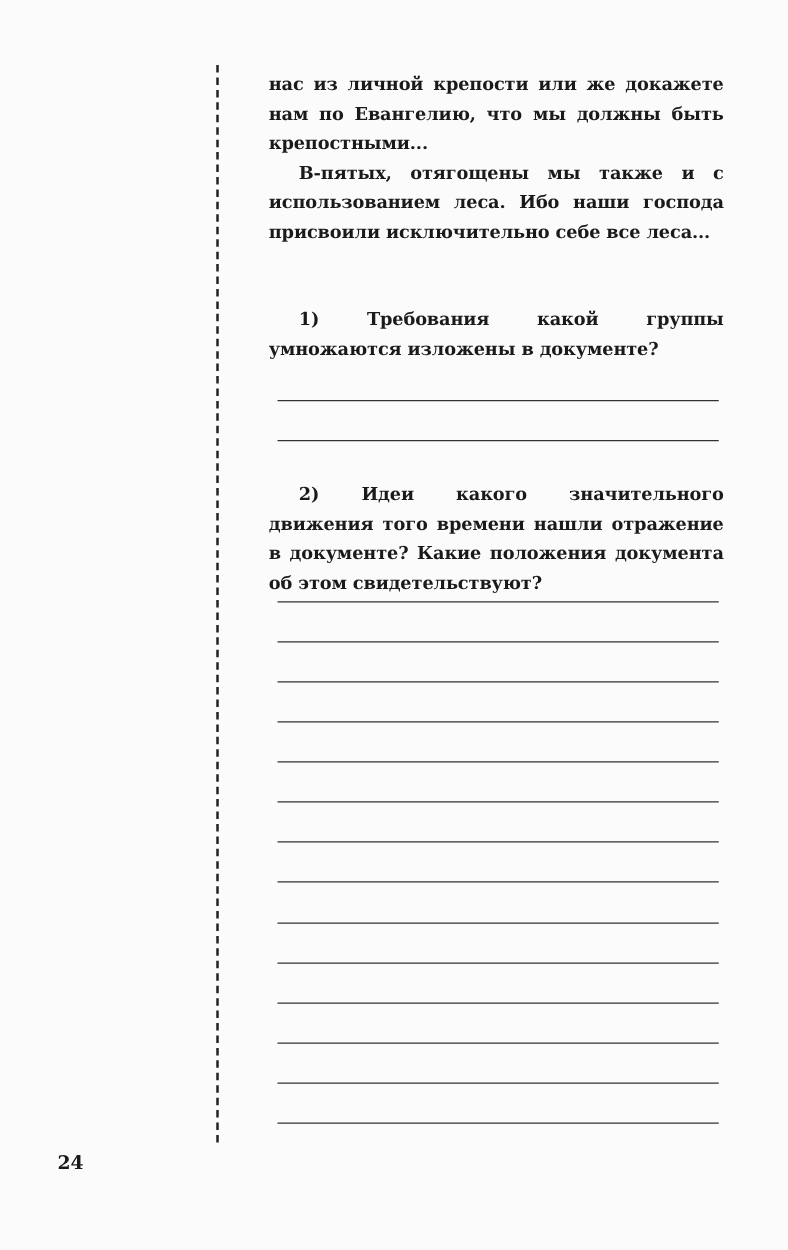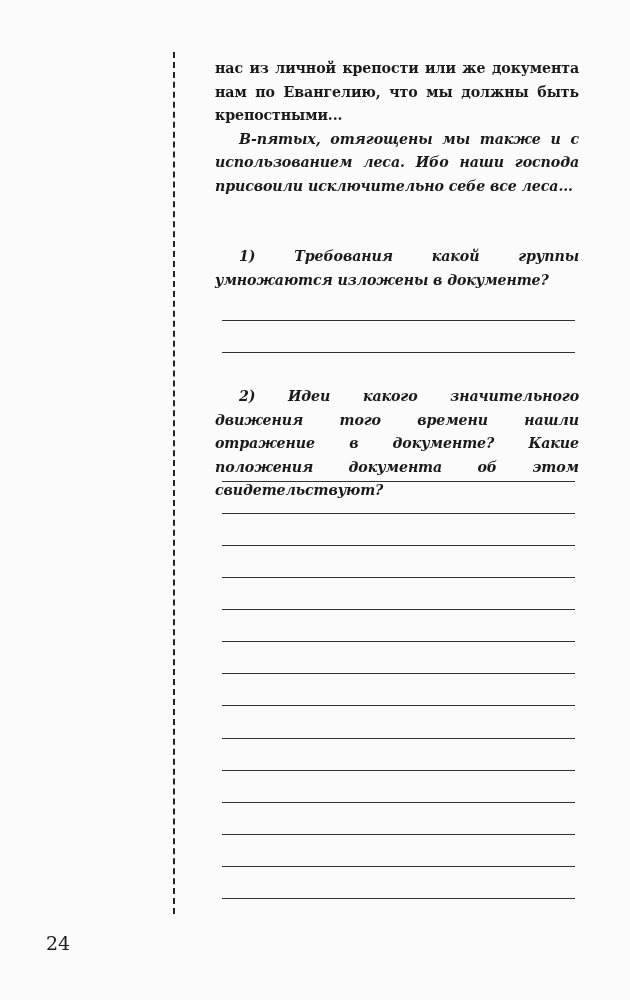--- a/index.html
+++ b/index.html
@@ -31,46 +31,44 @@
       font-weight: bold;
       line-height: 23.5px;
       text-align: justify;
       letter-spacing: -0.1px;
     }
     .text-block p {
       margin: 0;
     }
     .indent {
       text-indent: 24px;
-      font-style: italic;
     }
     .answer-line {
       position: absolute;
       left: 222px;
       width: 353px;
       height: 0;
       border-top: 1.5px solid #333;
     }
     .page-number {
       position: absolute;
       left: 46px;
       top: 921px;
-      font-size: 19px;
-      font-weight: normal;
+      font-size: 15px;
+      font-weight: bold;
       font-family: "DejaVu Serif", "Liberation Serif", serif;
-      margin-top: 11px;
     }
   </style>
 </head>
 <body>
 
 <div class="cut-line"></div>
 
 <div class="text-block" style="top: 57px;">
-  <p>нас из личной крепости или же документа нам по Евангелию, что мы должны быть крепостными...</p>
+  <p>нас из личной крепости или же докажете нам по Евангелию, что мы должны быть крепостными...</p>
   <p class="indent">В-пятых, отягощены мы также и с использованием леса. Ибо наши господа присвоили исключительно себе все леса...</p>
 </div>
 
 <div class="text-block indent" style="top: 245px;">
   <span>1)</span>
   <span>Требования какой группы умножаются изложены в документе?</span>
 </div>
 
 <div class="answer-line" style="top: 320px;"></div>
 <div class="answer-line" style="top: 352px;"></div>

